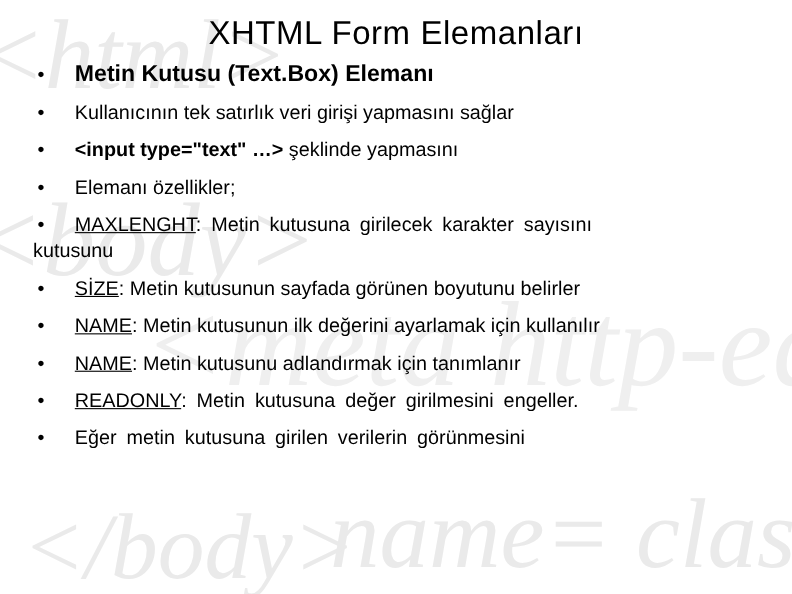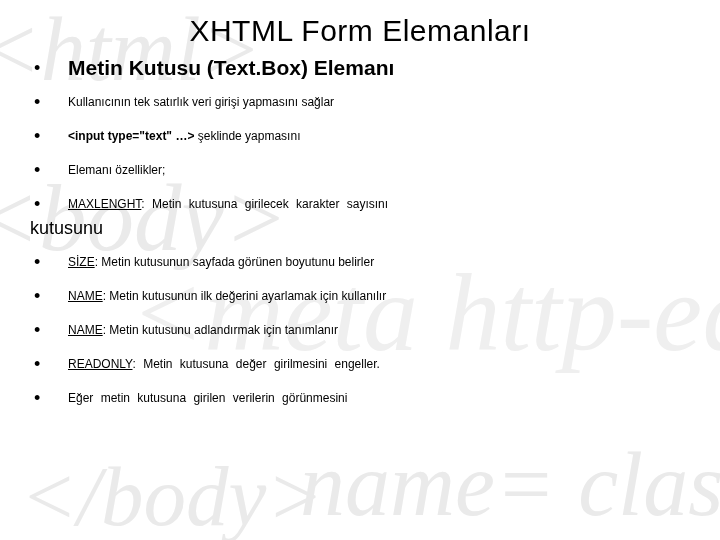--- a/index.html
+++ b/index.html
@@ -49,21 +49,21 @@
   }
   .bullet {
     width: 34px;
     flex: 0 0 34px;
     font-size: 18px;
     line-height: 24px;
     text-align: left;
     padding-left: 4px;
   }
   .text {
-    font-size: 12px;
+    font-size: 18px;
     line-height: 24px;
     flex: 1;
   }
   .text.lead { font-size: 21px; font-weight: bold; }
   .cont {
     font-size: 18px;
     line-height: 24px;
     margin-left: 0;
   }
   .jwide { text-align: justify; word-spacing: 4px; }

